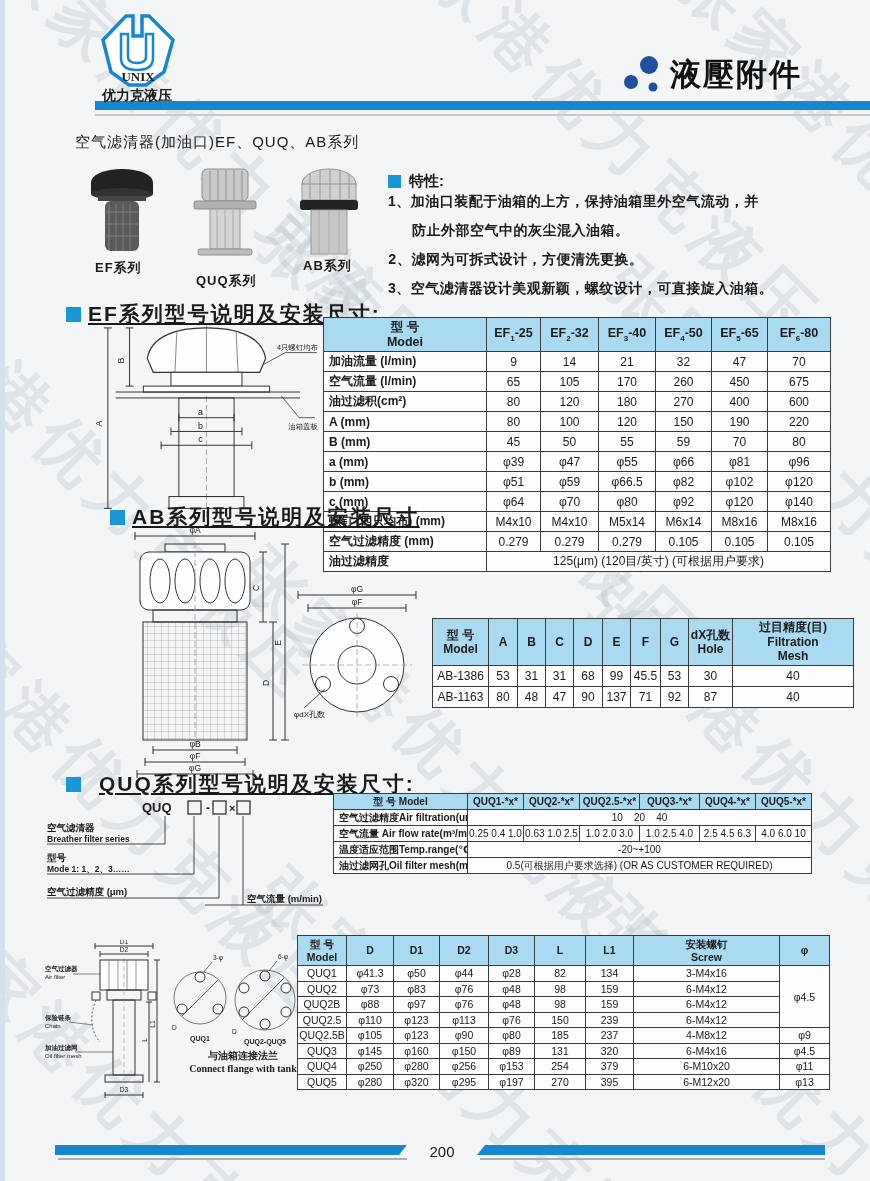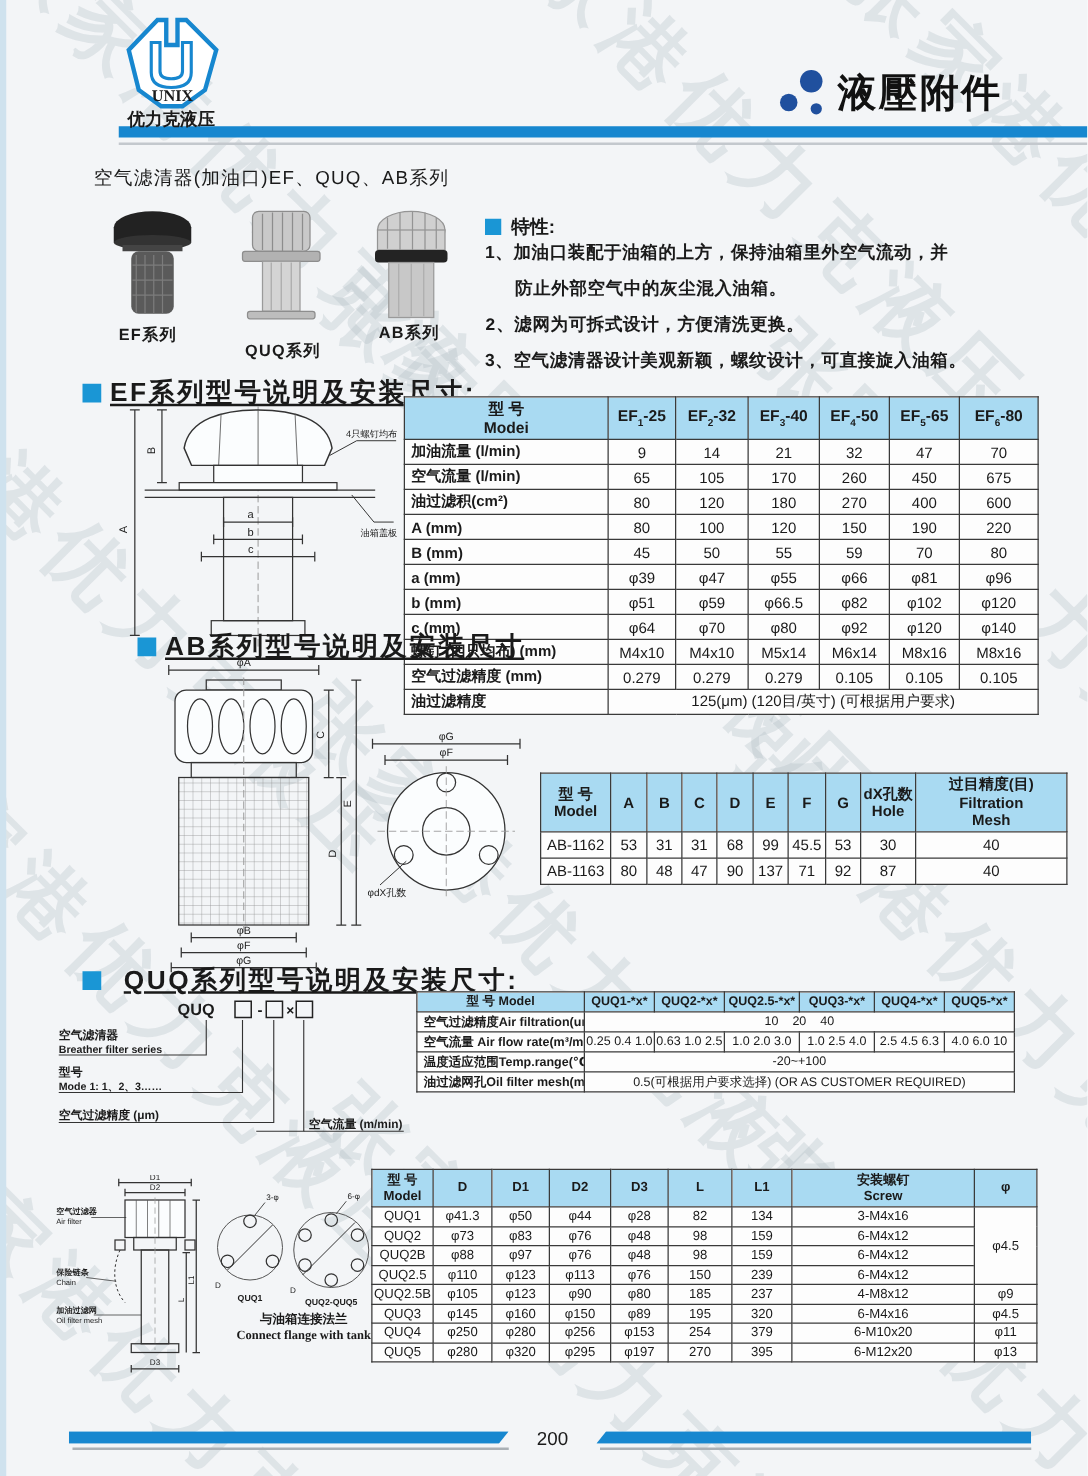--- a/index.html
+++ b/index.html
@@ -422,21 +422,21 @@
         </th>
         <th>
           <div>过目精度(目)</div>
             <div>Filtration</div>
             <div>Mesh</div>
         </th>
       </tr>
     </thead>
     <tbody>
         <tr>
-          <td>AB-1162</td>
+          <td>AB-1386</td>
           <td>53</td>
           <td>31</td>
           <td>31</td>
           <td>68</td>
           <td>99</td>
           <td>45.5</td>
           <td>53</td>
           <td>30</td>
           <td>40</td>
         </tr>
@@ -682,21 +682,21 @@
           <td>237</td>
           <td>4-M8x12</td>
           <td>φ9</td>
         </tr>
         <tr>
           <td>QUQ3</td>
           <td>φ145</td>
           <td>φ160</td>
           <td>φ150</td>
           <td>φ89</td>
-          <td>195</td>
+          <td>131</td>
           <td>320</td>
           <td>6-M4x16</td>
           <td>φ4.5</td>
         </tr>
         <tr>
           <td>QUQ4</td>
           <td>φ250</td>
           <td>φ280</td>
           <td>φ256</td>
           <td>φ153</td>

